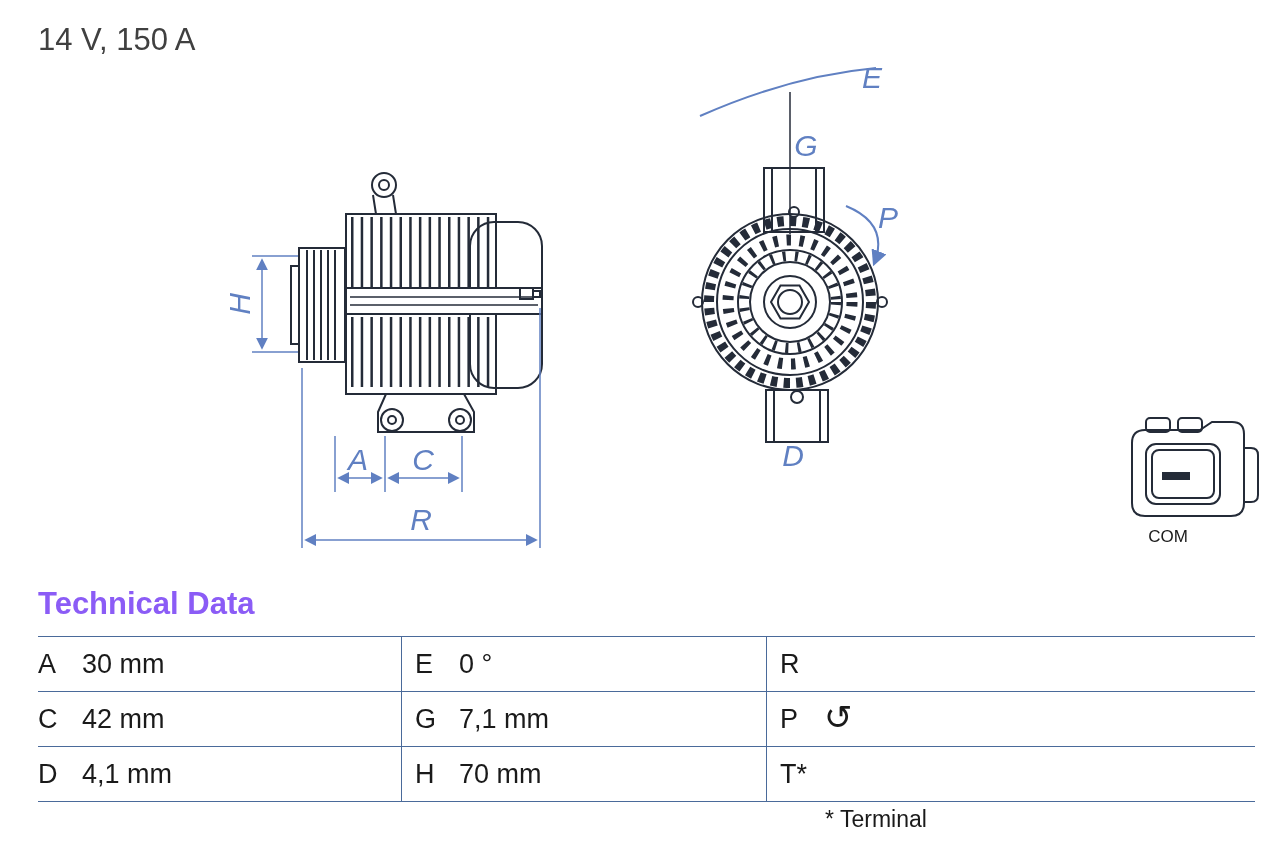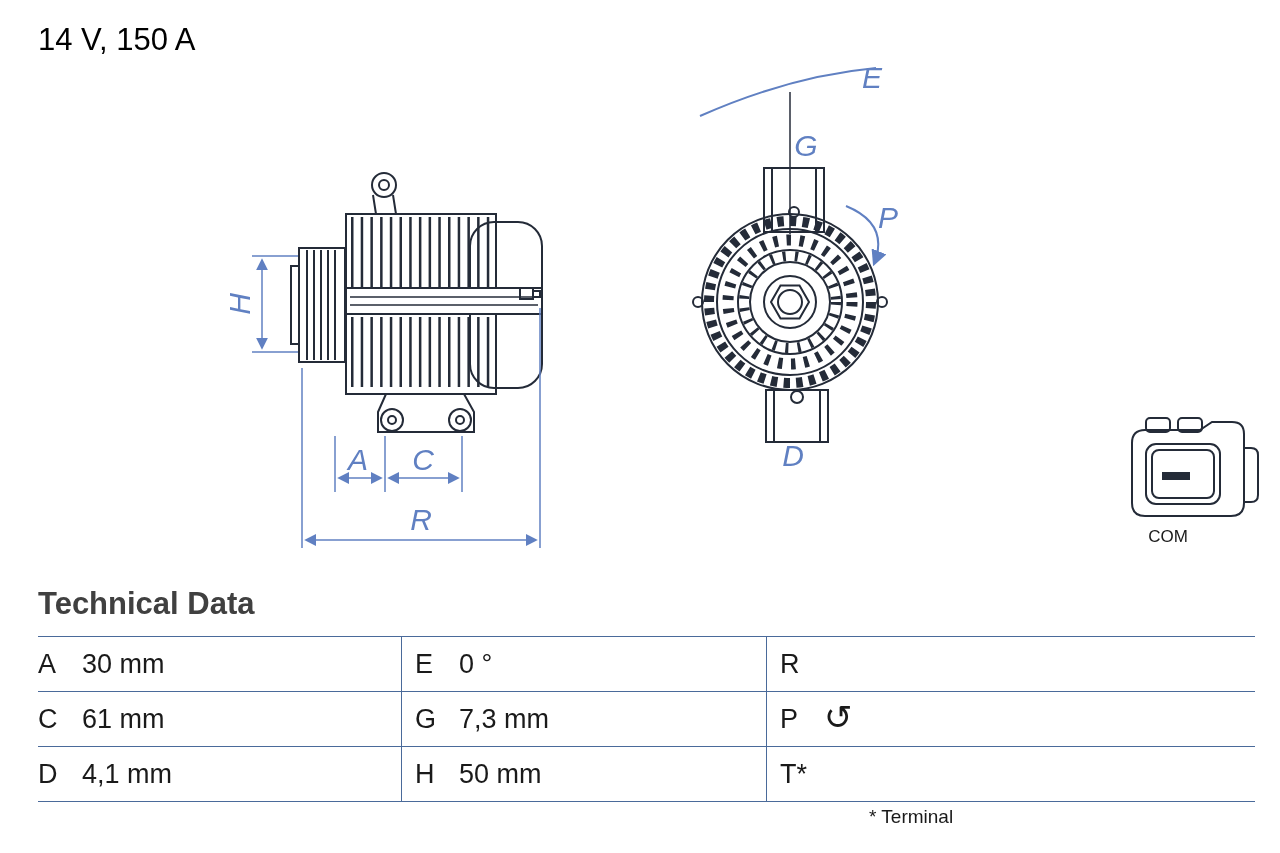--- a/index.html
+++ b/index.html
@@ -1,35 +1,35 @@
 <!DOCTYPE html>
 <html><head>
 <meta charset="utf-8">
 <style>
   * { margin:0; padding:0; box-sizing:border-box; }
   html,body { background:#fff; font-family:"Liberation Sans", sans-serif; }
   .page { position:relative; width:1280px; height:853px; background:#fff; overflow:hidden; color:#1a1a1a; }
 
-  .title { position:absolute; left:38px; top:22px; font-size:31px; color:#000000; }
+  .title { position:absolute; left:38px; top:22px; font-size:31px; color:#404040; }
 
   .drawing { position:absolute; left:0; top:0; width:1280px; height:580px; }
 
-  .tech-heading { position:absolute; left:38px; top:586px; font-size:31px; font-weight:bold; color:#404040; }
+  .tech-heading { position:absolute; left:38px; top:586px; font-size:31px; font-weight:bold; color:#8b5cf6; }
 
   .table { position:absolute; left:38px; top:636px; width:1217px; border-top:1px solid #4a6a9a; }
   .row { display:flex; height:55px; border-bottom:1px solid #4a6a9a; align-items:stretch; font-size:27px; color:#1a1a1a; }
   .grp { display:flex; align-items:center; height:100%; }
   .g1 { width:363px; }
   .g2 { width:365px; border-left:1px solid #4a6a9a; padding-left:13px; }
   .g3 { flex:1; border-left:1px solid #4a6a9a; padding-left:13px; }
   .key { width:44px; flex:0 0 44px; }
   .val { white-space:nowrap; }
   .rot-icon { font-size:34px; line-height:1; transform:translateY(-2px); }
 
-  .footnote { position:absolute; left:825px; top:806px; font-size:19px; color:#1a1a1a;margin-left:44px; }
+  .footnote { position:absolute; left:825px; top:806px; font-size:23px; color:#1a1a1a; }
 
   svg text { font-family:"Liberation Sans", sans-serif; }
   .dim-label { font-style:italic; }
 </style>
 </head>
 <body>
 
 <div class="page">
 
   <div class="title">14 V, 150 A</div>
@@ -160,39 +160,39 @@
         <span class="key">E</span>
         <span class="val">0 °</span>
       </div>
       <div class="grp g3">
         <span class="key">R</span>
       </div>
     </div>
     <div class="row">
       <div class="grp g1">
         <span class="key">C</span>
-        <span class="val">61 mm</span>
+        <span class="val">42 mm</span>
       </div>
       <div class="grp g2">
         <span class="key">G</span>
-        <span class="val">7,3 mm</span>
+        <span class="val">7,1 mm</span>
       </div>
       <div class="grp g3">
         <span class="key">P</span>
         <span class="val rot-icon">↺</span>
       </div>
     </div>
     <div class="row">
       <div class="grp g1">
         <span class="key">D</span>
         <span class="val">4,1 mm</span>
       </div>
       <div class="grp g2">
         <span class="key">H</span>
-        <span class="val">50 mm</span>
+        <span class="val">70 mm</span>
       </div>
       <div class="grp g3">
         <span class="key">T*</span>
       </div>
     </div>
   </div>
 
   <div class="footnote">* Terminal</div>
 
 </div>

